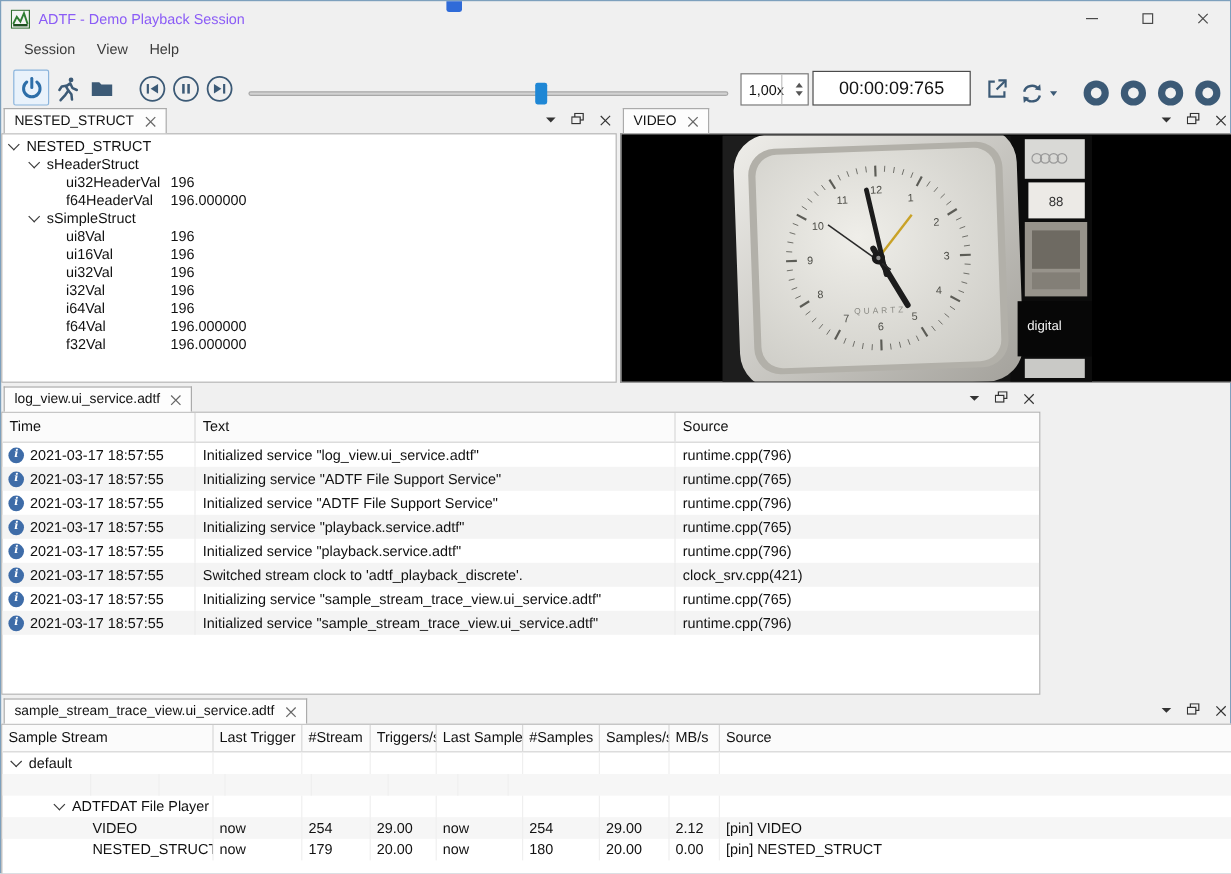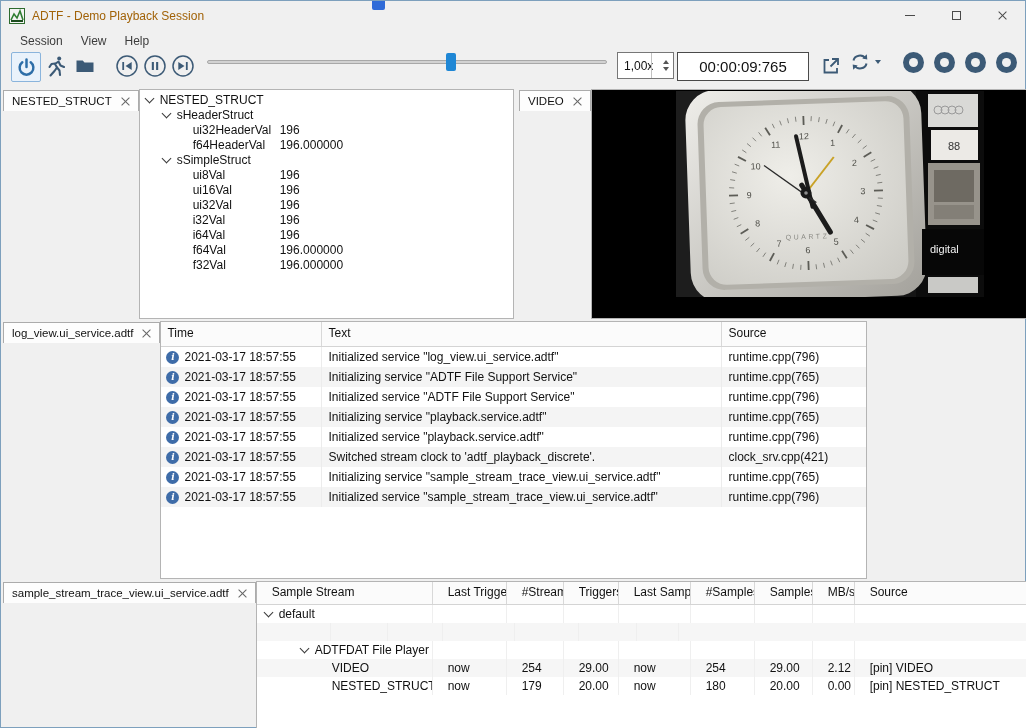--- a/index.html
+++ b/index.html
@@ -2,58 +2,58 @@
 <html style="--accent: #1f87d5; --icon: #3c5a76; --power: #2d6ea8; --info: #3e6ca8;"><head>
 <meta charset="utf-8">
 <style>
   html,body{margin:0;padding:0}
   body{width:1026px;height:728px;overflow:hidden;font-family:"Liberation Sans","DejaVu Sans",sans-serif;font-size:12px;color:#111;background:#e8e8e8}
   .window{position:relative;width:1026px;height:728px;background:#f0f0f0;border:1px solid #7da0bd;box-sizing:border-box}
 
   
   .titlebar{height:29px;display:flex;align-items:center;position:relative}
   .app-icon{margin:0 7px 0 8px;display:flex;flex:none}
-  .title{color:#a16207;font-size:12px}
+  .title{color:#8b5cf6;font-size:12px}
   .tb-artifact{position:absolute;left:371px;top:0;width:13px;height:9px;background:#2f6bd8;border-radius:0 0 2px 2px}
   .win-controls{margin-left:auto;display:flex;height:100%}
   .win-btn{width:46px;display:flex;align-items:center;justify-content:center}
   .ic-min{width:10px;height:1px;background:#4a4a4a}
   .ic-max{width:9px;height:9px;border:1px solid #4a4a4a;box-sizing:border-box}
   .xicon{position:relative;width:11px;height:11px}
   .xicon::before,.xicon::after{content:'';position:absolute;left:5px;top:0;width:1.2px;height:11px;background:#4a4a4a}
   .xicon::before{transform:rotate(45deg)}
   .xicon::after{transform:rotate(-45deg)}
 
   
   .menubar{height:22px;display:flex;align-items:center;padding-left:10px}
   .menu-item{padding:2px 9px;color:#3c3c3c}
 
   
-  .toolbar{height:36px;display:flex;align-items:flex-start;padding:0 8px 0 10px}
+  .toolbar{height:36px;display:flex;align-items:flex-end;padding:0 8px 0 10px}
   .tb{width:28px;height:28px;display:flex;align-items:center;justify-content:center;color:var(--icon,#3c5a76);flex:none}
   .tb.power{border:1px solid #8ab4dc;background:#e9f2fb;border-radius:2px;margin-right:2px;color:var(--power,#2d6ea8)}
   .gap{width:14px;flex:none}
   .slider{flex:1;height:20px;position:relative;margin:0 10px}
   .slider-track{position:absolute;left:0;right:0;top:8px;height:4px;background:#d2d2d2;border:1px solid #a8a8a8;border-radius:2px;box-sizing:border-box}
   .slider-handle{position:absolute;top:1px;width:10px;height:18px;background:var(--accent,#1f87d5);border-radius:2px}
   .spin{width:57px;height:27px;border:1px solid #777;background:#fff;display:flex;align-items:center;position:relative;flex:none;box-sizing:border-box}
   .spin>span{padding-left:6px}
   .spin-btns{position:absolute;right:0;top:0;bottom:0;width:15px;border-left:1px solid #c2c2c2;display:flex;flex-direction:column;align-items:center;justify-content:center;gap:3px}
   .caret-up{width:0;height:0;border-left:3.5px solid transparent;border-right:3.5px solid transparent;border-bottom:4px solid #555}
   .caret-dn{width:0;height:0;border-left:3.5px solid transparent;border-right:3.5px solid transparent;border-top:4px solid #555}
   .timebox{width:132px;height:29px;border:1px solid #4a4a4a;background:#fff;display:flex;align-items:center;justify-content:center;font-size:15px;margin:0 8px 0 3px;flex:none;box-sizing:border-box}
   .loopwrap{display:flex;align-items:center;flex:none;margin-left:4px;color:var(--icon,#3c5a76)}
   .loop-caret{width:0;height:0;border-left:3.5px solid transparent;border-right:3.5px solid transparent;border-top:4px solid var(--icon,#3c5a76);margin-left:4px}
   .rings{display:flex;gap:10px;margin-left:22px;flex:none}
   .ring{width:21px;height:21px;border-radius:50%;background:var(--icon,#3c5a76);display:flex;align-items:center;justify-content:center}
   .ring::before{content:'';width:9px;height:9px;border-radius:50%;background:#f0f0f0}
 
   
   .dock{position:absolute;left:0;top:88px;width:1026px;height:640px}
-  .panel{position:absolute;display:flex;}
+  .panel{position:absolute;display:flex;flex-direction:column}
   .panel-tabbar{height:22px;display:flex;align-items:flex-end;position:relative;flex:none}
   .tab{display:inline-flex;align-items:center;height:21px;padding:0 8px;background:#fdfdfd;border:1px solid #ababab;border-bottom:none;margin-left:2px;position:relative;z-index:2;font-size:11.5px;box-sizing:border-box}
   .tab-close{position:relative;width:9px;height:9px;margin-left:9px}
   .tab-close::before,.tab-close::after{content:'';position:absolute;left:4px;top:-1px;width:1px;height:11px;background:#666}
   .tab-close::before{transform:rotate(45deg)}
   .tab-close::after{transform:rotate(-45deg)}
   .panel-controls{position:absolute;right:5px;top:0;height:22px;display:flex;align-items:center;gap:13px}
   .pc-caret{width:0;height:0;border-left:4px solid transparent;border-right:4px solid transparent;border-top:4.5px solid #333}
   .pc-x{position:relative;width:9px;height:9px}
   .pc-x::before,.pc-x::after{content:'';position:absolute;left:4px;top:-1px;width:1.2px;height:11px;background:#333}
@@ -81,21 +81,21 @@
   .lc2{flex:1}
   .thead .lc{border-right:1px solid #d8d8d8}
   .thead .lc2{border-right:none}
   .log-row{display:flex;height:20px;line-height:20px}
   .log-row.alt{background:#f4f4f4}
   .log-row .lc0,.log-row .lc1{border-right:1px solid #ececec}
   .log-row .lc0{display:flex;align-items:center;padding-left:2px}
   .info-ic{flex:none;width:13px;height:13px;border-radius:50%;background:var(--info,#3e6ca8);color:#fff;font-size:9px;font-style:italic;font-weight:bold;display:inline-flex;align-items:center;justify-content:center;margin:0 5px 0 3px;font-family:"DejaVu Serif",serif}
 
   .trace .thead{height:22px;line-height:21px}
-  .tc{padding-left:15px;box-sizing:border-box;white-space:nowrap;overflow:hidden}
+  .tc{padding-left:5px;box-sizing:border-box;white-space:nowrap;overflow:hidden}
   .tc0{width:176px;flex:none}
   .tc1{width:74px;flex:none}
   .tc2{width:57px;flex:none}
   .tc3{width:55px;flex:none}
   .tc4{width:72px;flex:none}
   .tc5{width:64px;flex:none}
   .tc6{width:58px;flex:none}
   .tc7{width:42px;flex:none}
   .tc8{flex:1}
   .thead .tc{border-right:1px solid #d8d8d8}

